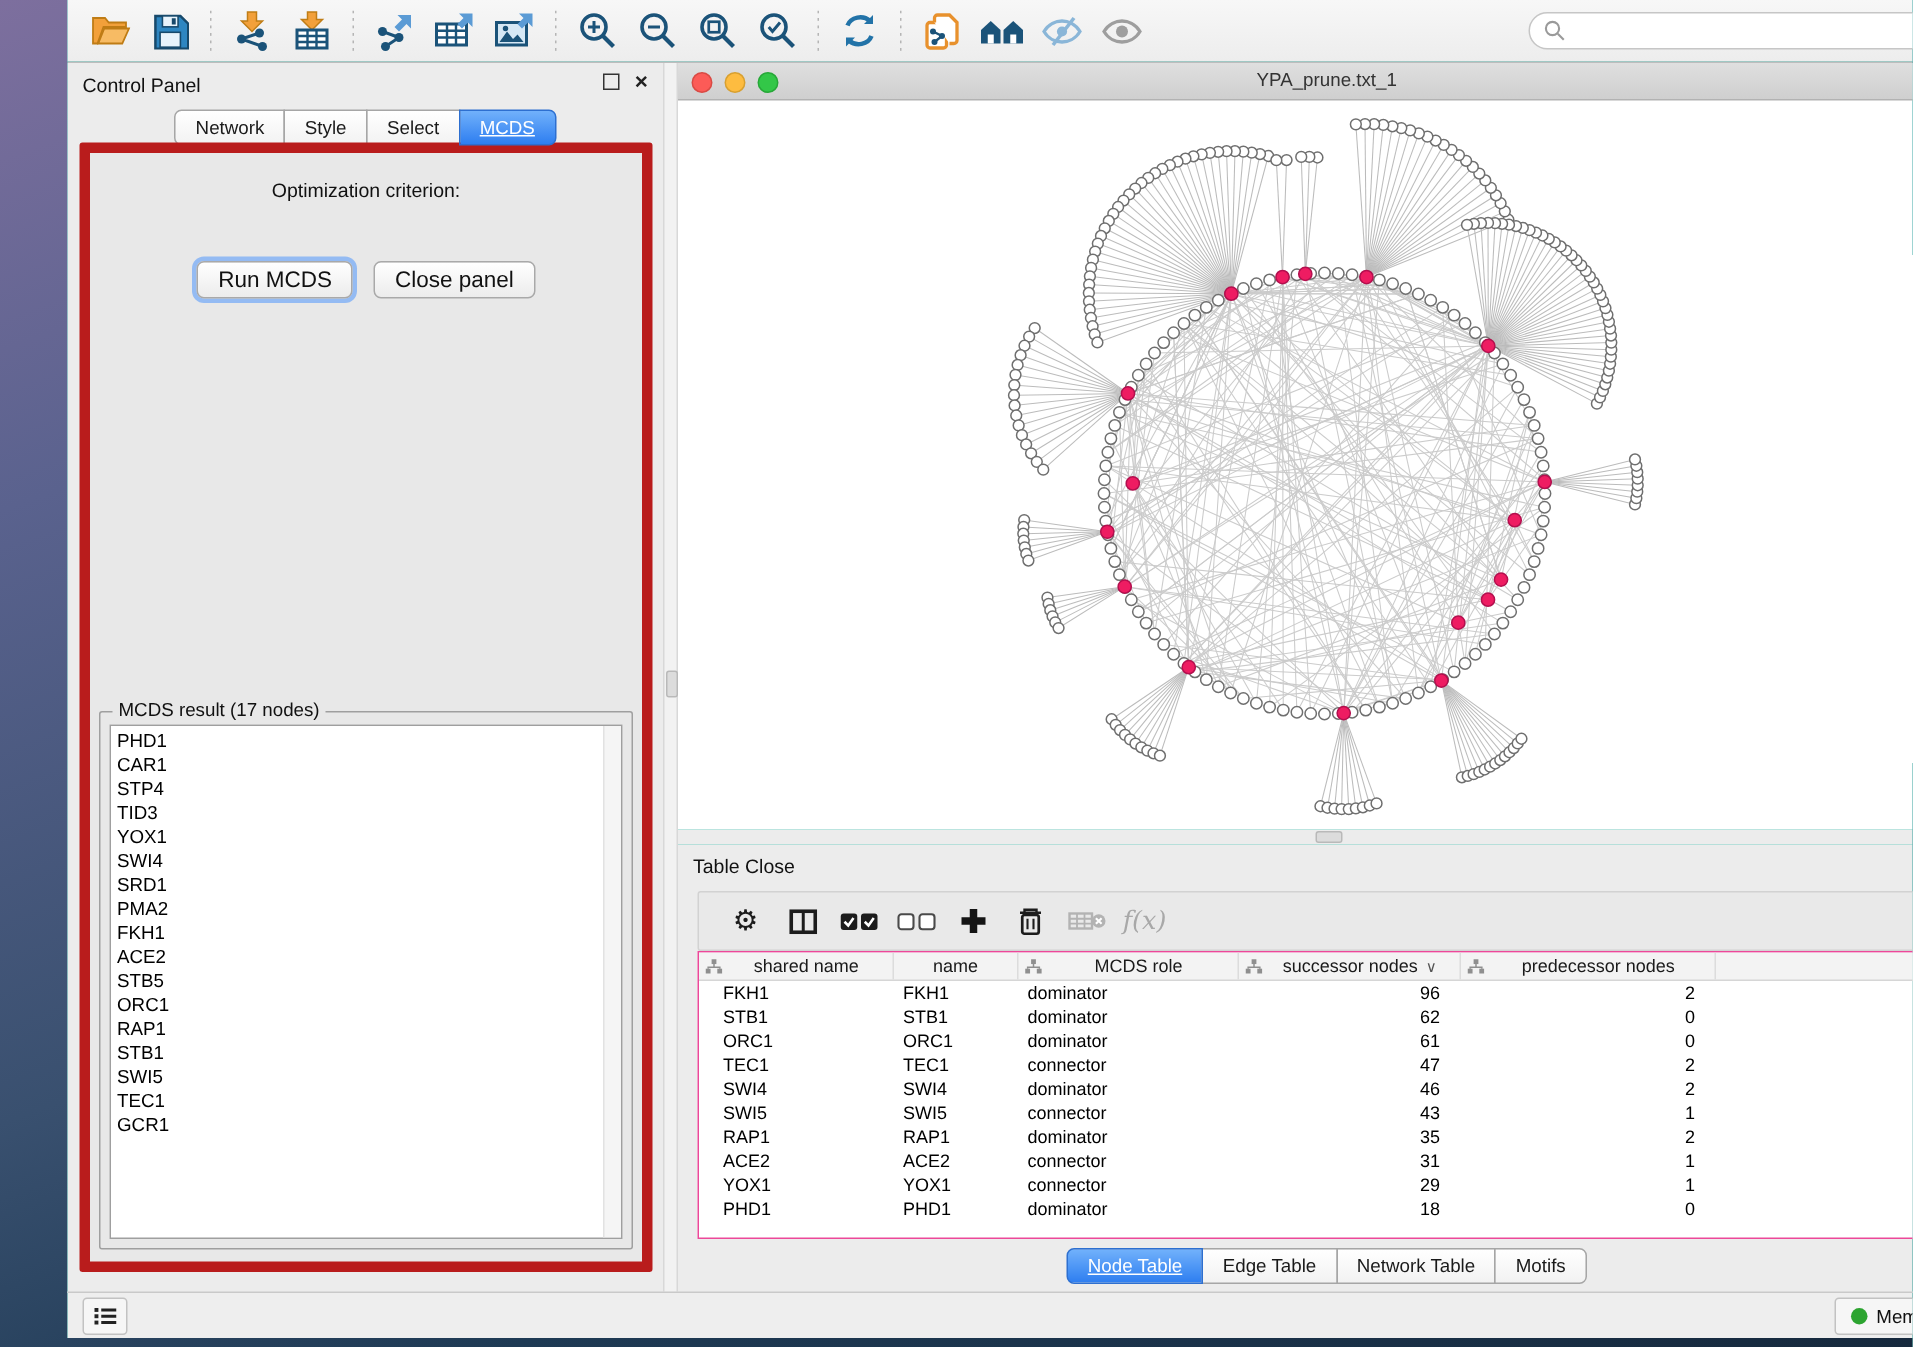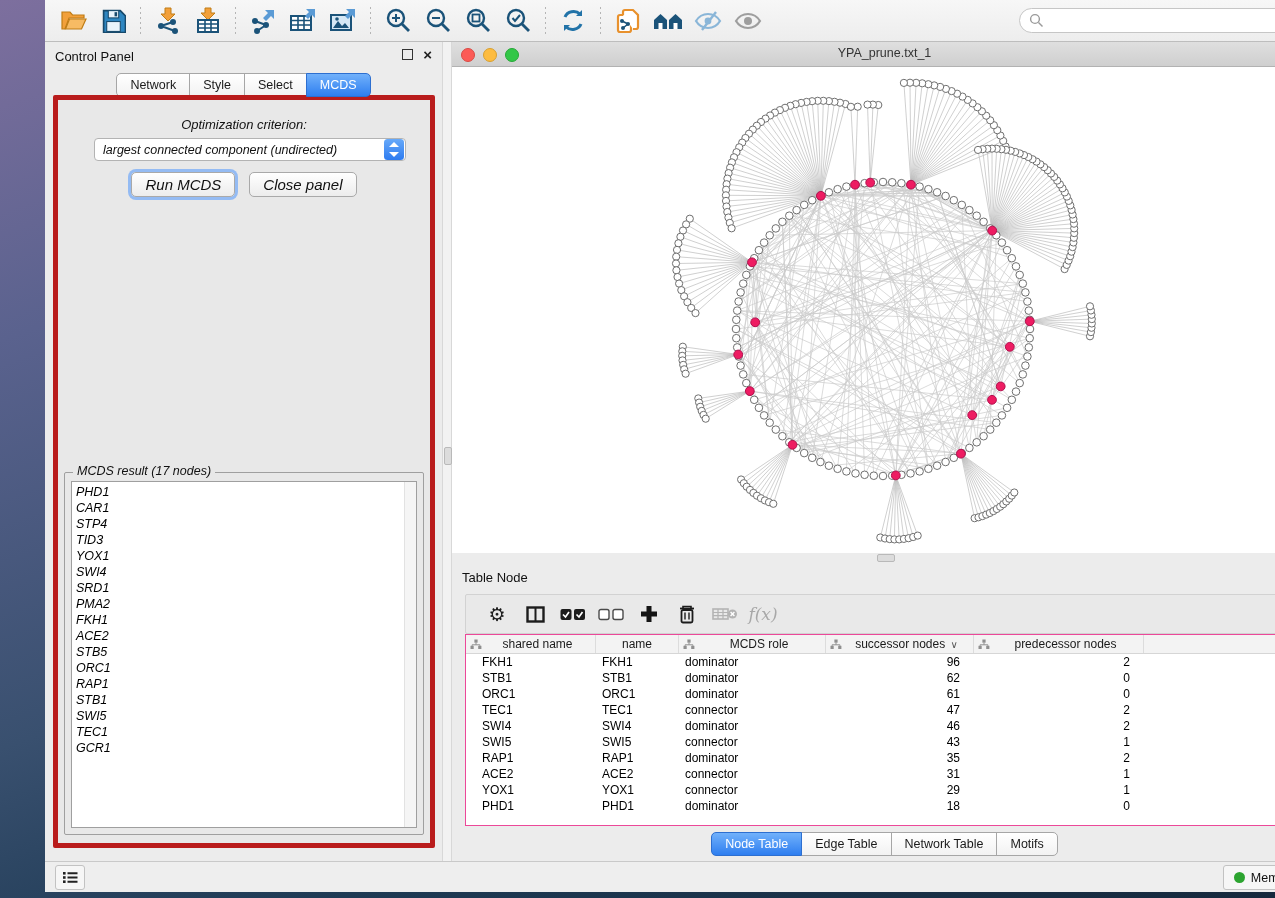--- a/index.html
+++ b/index.html
@@ -26,24 +26,24 @@
   .cpanel{position:absolute;left:0;top:42px;width:397px;bottom:30px;background:#ececec;}
   .panel-title{position:absolute;left:10px;top:7px;font-size:13px;color:#111;}
   .panel-winbtns{position:absolute;right:10px;top:7px;display:flex;gap:10px;align-items:center;}
   .float-ico{width:9px;height:9px;border:1.5px solid #333;display:inline-block;}
   .close-ico{font-size:15px;font-weight:bold;color:#222;line-height:10px;}
   .seg{display:inline-flex;}
   .seg-item{padding:4px 13px;font-size:12.5px;color:#1a1a1a;background:linear-gradient(#ffffff,#f2f2f2);
     border:1px solid #a6a6a6;margin-left:-1px;position:relative;}
   .seg-item:first-child{border-radius:5px 0 0 5px;margin-left:0;}
   .seg-item:last-child{border-radius:0 5px 5px 0;}
-  .seg-item.active{background:linear-gradient(#71b1fb,#2e7ef0);color:#fff;border-color:#2d6fd0;z-index:1;}
+  .seg-item.active{background:linear-gradient(#71b1fb,#2e7ef0);color:#fff;border-color:#2d6fd0;z-index:1;text-decoration:underline;}
   .cp-tabs{position:absolute;top:31px;left:0;right:0;text-align:center;}
   .cp-inner{position:absolute;left:8px;right:7px;top:53px;bottom:14px;background:#e8e8e8;
-    border:5px solid #b91c1c;border-radius:2px;font-style:italic;}
+    border:7px solid #b91c1c;border-radius:2px;}
   .opt-label{position:absolute;top:17px;left:0;right:0;text-align:center;font-size:13px;color:#111;}
   .dropdown{position:absolute;left:36px;top:38px;width:312px;height:23px;background:#fff;
     border:1px solid #b3b3b3;border-radius:4px;display:flex;align-items:center;box-sizing:border-box;}
   .dropdown .dd-text{flex:1;font-size:12.5px;color:#111;padding-left:8px;white-space:nowrap;overflow:hidden;}
   .dd-stepper{width:20px;height:21px;border-radius:3.5px;background:linear-gradient(#67a9f9,#2d7bf0);
     margin-right:1px;position:relative;flex:0 0 auto;}
   .dd-stepper:before,.dd-stepper:after{content:"";position:absolute;left:5px;border-left:5px solid transparent;border-right:5px solid transparent;}
   .dd-stepper:before{top:3px;border-bottom:5px solid #fff;}
   .dd-stepper:after{bottom:3px;border-top:5px solid #fff;}
   .btn{display:inline-block;padding:3px 13px;font-size:15px;color:#111;
@@ -283,24 +283,20 @@
     <div class="cp-tabs">
       <span class="seg" id="cp-seg">
           <span class="seg-item">Network</span>
           <span class="seg-item">Style</span>
           <span class="seg-item">Select</span>
           <span class="seg-item active">MCDS</span>
         </span>
     </div>
     <div class="cp-inner">
       <div class="opt-label">Optimization criterion:</div>
-      <div class="dropdown">
-        <span class="dd-text">largest connected component (undirected)</span>
-        <span class="dd-stepper"></span>
-      </div>
       <div class="cp-buttons">
         <span class="btn focused">Run MCDS</span>
         <span class="btn">Close panel</span>
       </div>
       <div class="groupbox">
         <span class="groupbox-label">MCDS result (17 nodes)</span>
         <div class="mcds-list">
           <div id="mcds-items" style="padding-top:2px;">
               <div class="mcds-item">PHD1</div>
               <div class="mcds-item">CAR1</div>
@@ -1060,21 +1056,21 @@
           </g>
         </svg>
     </div>
   </div>
 
   <div class="hsplit">
     <div class="hgrip"></div>
   </div>
 
   <div class="tpanel">
-    <div class="panel-title">Table Node</div>
+    <div class="panel-title">Table Close</div>
     <div class="panel-winbtns">
       <span class="float-ico"></span>
       <span class="close-ico">×</span>
     </div>
     <div class="tp-toolbar">
       <span class="tp-ico">
           <span class="gear-ch">⚙</span>
         </span>
       <span class="tp-ico">
         <svg width="19" height="17" viewBox="0 0 19 17">

